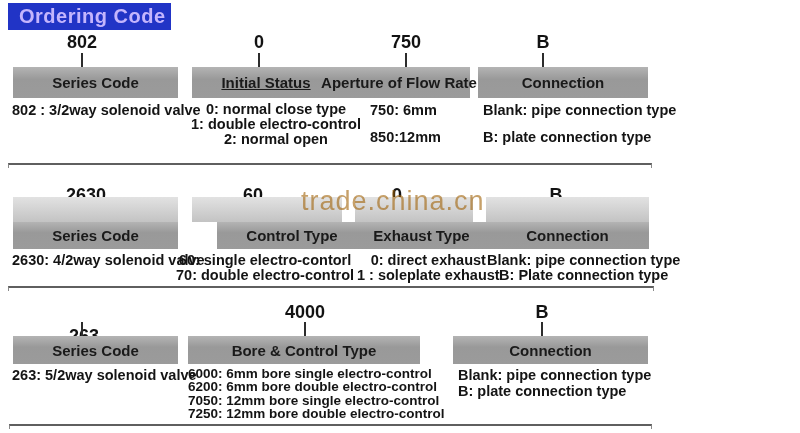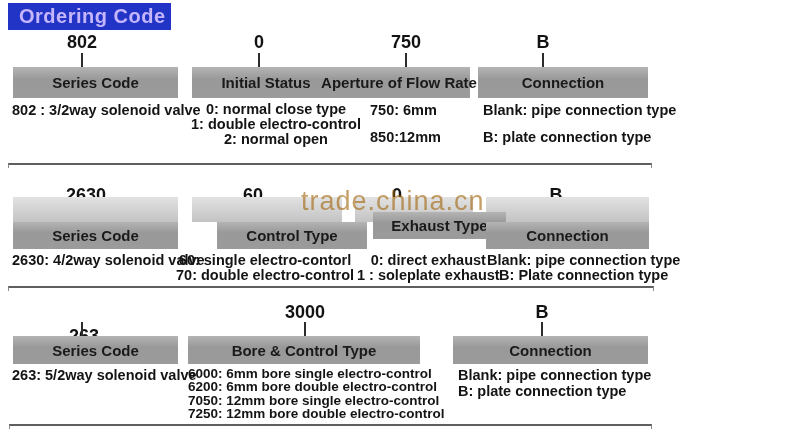--- a/index.html
+++ b/index.html
@@ -53,21 +53,21 @@
   <div class="code" style="left:234px;top:32px;">0</div>
   <div class="code" style="left:381px;top:32px;">750</div>
   <div class="code" style="left:518px;top:32px;">B</div>
 
   <div class="vline" style="left:81px;top:53px;height:14px;"></div>
   <div class="vline" style="left:258px;top:53px;height:14px;"></div>
   <div class="vline" style="left:405px;top:53px;height:14px;"></div>
   <div class="vline" style="left:542px;top:53px;height:14px;"></div>
 
   <div class="hbox" style="left:13px;top:67px;width:165px;height:31px;">Series Code</div>
-  <div class="hbox" style="left:192px;top:67px;width:148px;height:31px;">Initial Status</div>
+  <div class="hbox" style="left:192px;top:67px;width:148px;height:31px;text-decoration:underline;">Initial Status</div>
   <div class="hbox" style="left:328px;top:67px;width:142px;height:31px;">Aperture of Flow Rate</div>
   <div class="hbox" style="left:478px;top:67px;width:170px;height:31px;">Connection</div>
 
   <div class="details" style="left:12px;top:102px;">
     <div>802 : 3/2way solenoid valve</div>
   </div>
   <div class="details tight" style="left:191px;top:102px;">
     <div>0: normal close type</div>
     <div>1: double electro-control</div>
     <div>2: normal open</div>
@@ -90,21 +90,21 @@
 
   <div class="band" style="left:13px;top:197px;width:165px;"></div>
   <div class="band" style="left:192px;top:197px;width:150px;"></div>
   <div class="band" style="left:355px;top:197px;width:118px;"></div>
   <div class="band" style="left:486px;top:197px;width:163px;"></div>
 
   <div class="watermark">trade.china.cn</div>
 
   <div class="hbox" style="left:13px;top:222px;width:165px;height:27px;">Series Code</div>
   <div class="hbox" style="left:192px;top:222px;width:150px;height:27px;margin-left:25px;">Control Type</div>
-  <div class="hbox" style="left:355px;top:212px;width:133px;height:27px;margin-left:18px;">Exhaust Type</div>
+  <div class="hbox" style="left:355px;top:222px;width:133px;height:27px;">Exhaust Type</div>
   <div class="hbox" style="left:486px;top:222px;width:163px;height:27px;">Connection</div>
 
   <div class="details tight" style="left:12px;top:253px;">
     <div>2630: 4/2way solenoid valve</div>
   </div>
   <div class="details tight" style="left:176px;top:253px;">
     <div>60: single electro-contorl</div>
     <div>70: double electro-control</div>
   </div>
   <div class="details tight" style="left:357px;top:253px;">
@@ -112,21 +112,21 @@
     <div>1 : soleplate exhaust</div>
   </div>
   <div class="details tight" style="left:487px;top:253px;">
     <div>Blank: pipe connection type</div>
     <div>B: Plate connection type</div>
   </div>
 
   <div class="divider" style="left:8px;top:286px;width:644px;"></div>
 
   <div class="code" style="left:59px;top:302px;margin-top:24px;">263</div>
-  <div class="code" style="left:280px;top:302px;">3000</div>
+  <div class="code" style="left:280px;top:302px;">4000</div>
   <div class="code" style="left:517px;top:302px;">B</div>
 
   <div class="vline" style="left:81px;top:322px;height:15px;"></div>
   <div class="vline" style="left:304px;top:322px;height:15px;"></div>
   <div class="vline" style="left:541px;top:322px;height:15px;"></div>
 
   <div class="hbox" style="left:13px;top:336px;width:165px;height:28px;">Series Code</div>
   <div class="hbox" style="left:188px;top:336px;width:232px;height:28px;">Bore &amp; Control Type</div>
   <div class="hbox" style="left:453px;top:336px;width:195px;height:28px;">Connection</div>
 

